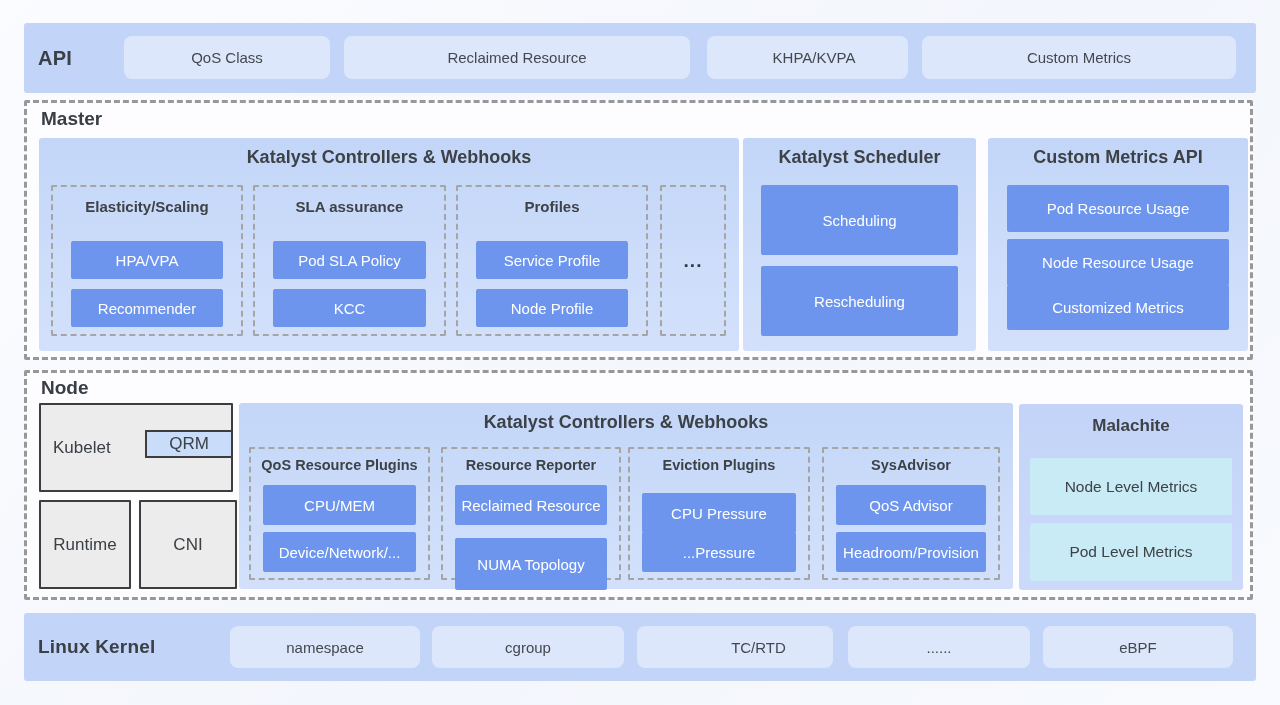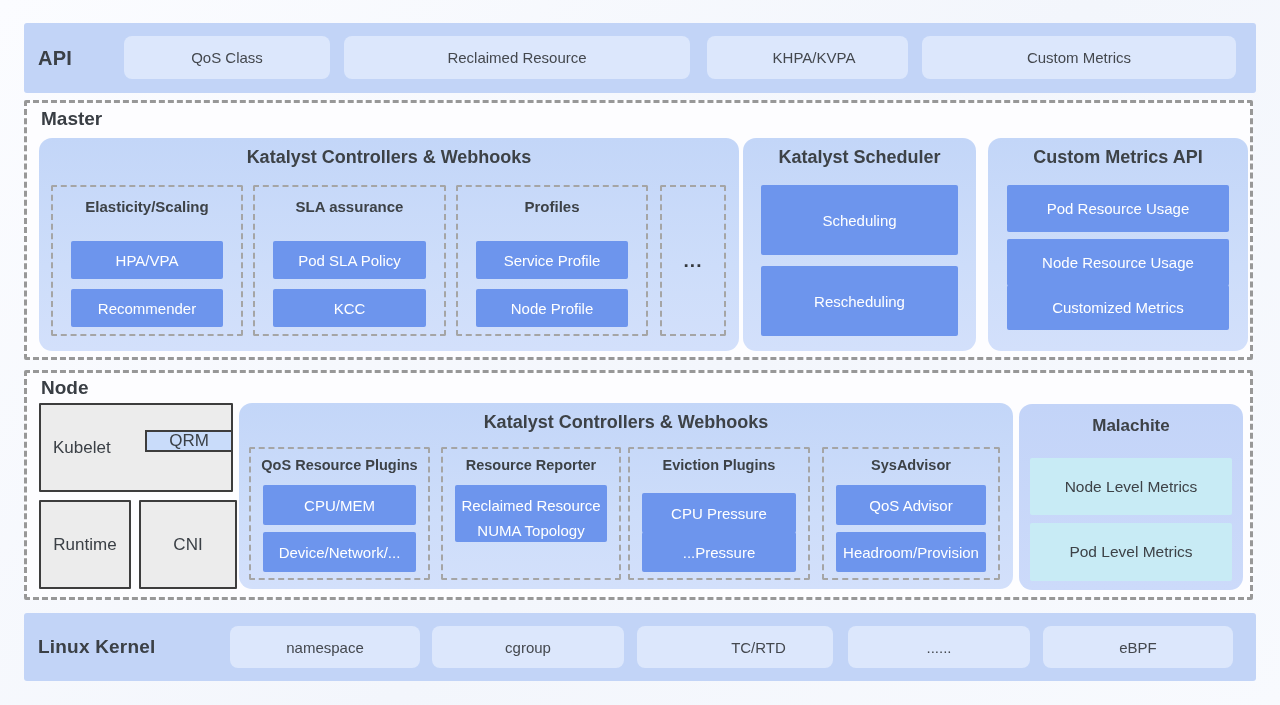--- a/index.html
+++ b/index.html
@@ -34,21 +34,21 @@
     border: 3px dashed #989898; border-radius: 2px;
     background: #fdfdff;
   }
   .section-label {
     position: absolute; left: 14px;
     font-size: 19px; font-weight: bold; color: #393e44;
   }
 
   
   .panel {
-    position: absolute; border-radius: 13px;
+    position: absolute; border-radius: 3px;
     background: linear-gradient(180deg, #c3d6f8 0%, #cdddfa 60%, #d3e0fb 100%);
   }
   .panel-title {
     padding-top: 9px; text-align: center;
     font-size: 18px; font-weight: bold; color: #3d4247;
   }
   .group {
     position: absolute; border: 2px dashed #a5a5a5; border-radius: 2px;
   }
   .group-title {
@@ -138,39 +138,39 @@
       <div class="btn" style="left:19px; right:19px; top:101px; height:47px;">Node Resource Usage</div>
       <div class="btn" style="left:19px; right:19px; top:147px; height:45px;text-align:center;">Customized Metrics</div>
     </div>
   </div>
 
   <div class="section" style="top:370px; height:230px;">
     <div class="section-label" style="top:4px;">Node</div>
 
     <div class="graybox left-text" style="left:12px; top:30px; width:194px; height:89px;">
       <span>Kubelet</span>
-      <div class="qrm" style="left:104px; top:25px; width:88px; height:22px;">QRM</div>
+      <div class="qrm" style="left:104px; top:25px; width:88px; height:28px;">QRM</div>
     </div>
 
     <div class="graybox" style="left:12px; top:127px; width:92px; height:89px;">Runtime</div>
     <div class="graybox" style="left:112px; top:127px; width:98px; height:89px;">CNI</div>
 
     <div class="panel" style="left:212px; top:30px; width:774px; height:186px;">
       <div class="panel-title">Katalyst Controllers &amp; Webhooks</div>
 
       <div class="group" style="left:10px; top:44px; width:181px; height:133px;">
         <div class="group-title small">QoS Resource Plugins</div>
         <div class="btn" style="left:12px; right:12px; top:36px; height:40px;">CPU/MEM</div>
         <div class="btn" style="left:12px; right:12px; top:83px; height:40px;">Device/Network/...</div>
       </div>
 
       <div class="group" style="left:202px; top:44px; width:180px; height:133px;">
         <div class="group-title small">Resource Reporter</div>
         <div class="btn" style="left:12px; right:12px; top:36px; height:40px;">Reclaimed Resource</div>
-        <div class="btn" style="left:12px; right:12px; top:69px; height:24px;">NUMA Topology</div>
+        <div class="btn" style="left:12px; right:12px; top:89px; height:52px;">NUMA Topology</div>
       </div>
 
       <div class="group" style="left:389px; top:44px; width:182px; height:133px;">
         <div class="group-title small">Eviction Plugins</div>
         <div class="btn" style="left:12px; right:12px; top:44px; height:40px;">CPU Pressure</div>
         <div class="btn" style="left:12px; right:12px; top:83px; height:40px;">...Pressure</div>
       </div>
 
       <div class="group" style="left:583px; top:44px; width:178px; height:133px;">
         <div class="group-title small">SysAdvisor</div>

